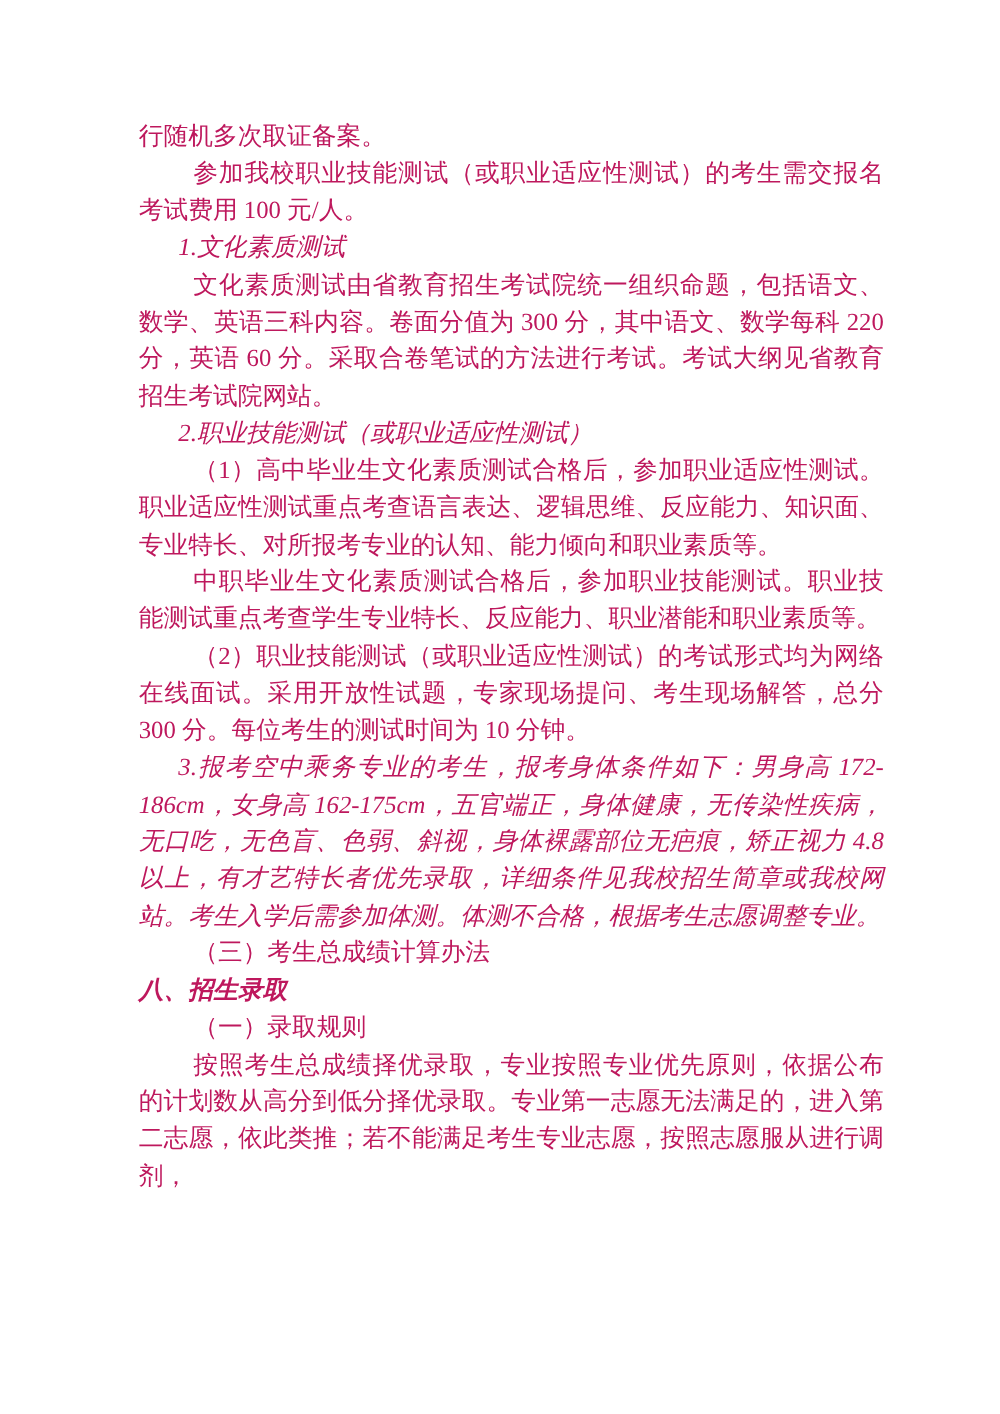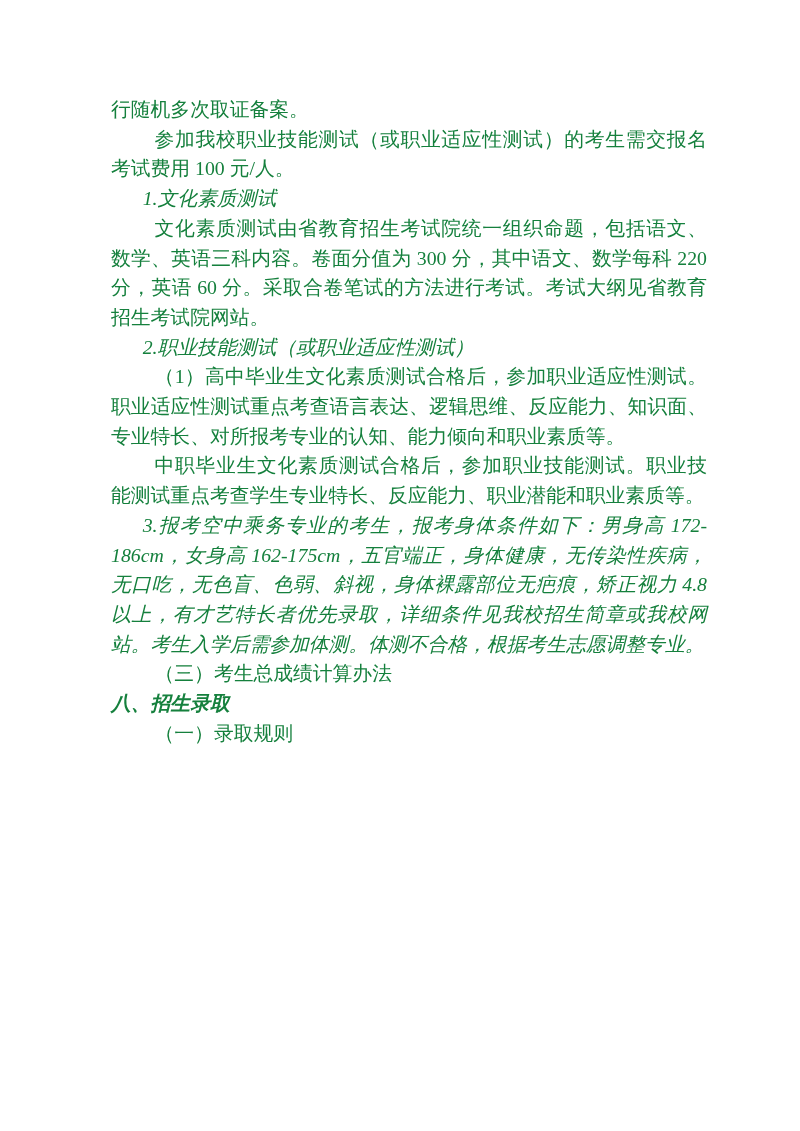--- a/index.html
+++ b/index.html
@@ -7,21 +7,21 @@
     padding: 0;
     background: #ffffff;
   }
   .page {
     position: relative;
     width: 800px;
     height: 1131px;
     background: #ffffff;
     overflow: hidden;
     font-family: "Liberation Serif", "DejaVu Serif", serif;
-    color: #15803d;
+    color: #be185d;
   }
   .content {
     position: absolute;
     left: 111px;
     top: 95px;
     width: 596px;
     font-size: 19.8px;
     line-height: 29.7px;
     text-align: justify;
     text-justify: inter-ideograph;
@@ -53,18 +53,20 @@
 
 <div class="page">
   <div class="content">
     <p class="para-noindent">行随机多次取证备案。</p>
     <p class="para-indent">参加我校职业技能测试（或职业适应性测试）的考生需交报名考试费用 100 元/人。</p>
     <p class="para-indent-num">1.文化素质测试</p>
     <p class="para-indent">文化素质测试由省教育招生考试院统一组织命题，包括语文、数学、英语三科内容。卷面分值为 300 分，其中语文、数学每科 220 分，英语 60 分。采取合卷笔试的方法进行考试。考试大纲见省教育招生考试院网站。</p>
     <p class="para-indent-num">2.职业技能测试（或职业适应性测试）</p>
     <p class="para-indent">（1）高中毕业生文化素质测试合格后，参加职业适应性测试。职业适应性测试重点考查语言表达、逻辑思维、反应能力、知识面、专业特长、对所报考专业的认知、能力倾向和职业素质等。</p>
     <p class="para-indent">中职毕业生文化素质测试合格后，参加职业技能测试。职业技能测试重点考查学生专业特长、反应能力、职业潜能和职业素质等。</p>
+    <p class="para-indent">（2）职业技能测试（或职业适应性测试）的考试形式均为网络在线面试。采用开放性试题，专家现场提问、考生现场解答，总分 300 分。每位考生的测试时间为 10 分钟。</p>
     <p class="para-indent-num">3.报考空中乘务专业的考生，报考身体条件如下：男身高 172-186cm，女身高 162-175cm，五官端正，身体健康，无传染性疾病，无口吃，无色盲、色弱、斜视，身体裸露部位无疤痕，矫正视力 4.8 以上，有才艺特长者优先录取，详细条件见我校招生简章或我校网站。考生入学后需参加体测。体测不合格，根据考生志愿调整专业。</p>
     <p class="para-indent">（三）考生总成绩计算办法</p>
     <p class="chapter-heading">八、招生录取</p>
     <p class="para-indent">（一）录取规则</p>
+    <p class="para-indent">按照考生总成绩择优录取，专业按照专业优先原则，依据公布的计划数从高分到低分择优录取。专业第一志愿无法满足的，进入第二志愿，依此类推；若不能满足考生专业志愿，按照志愿服从进行调剂，</p>
   </div>
 </div>
 
 </body></html>

